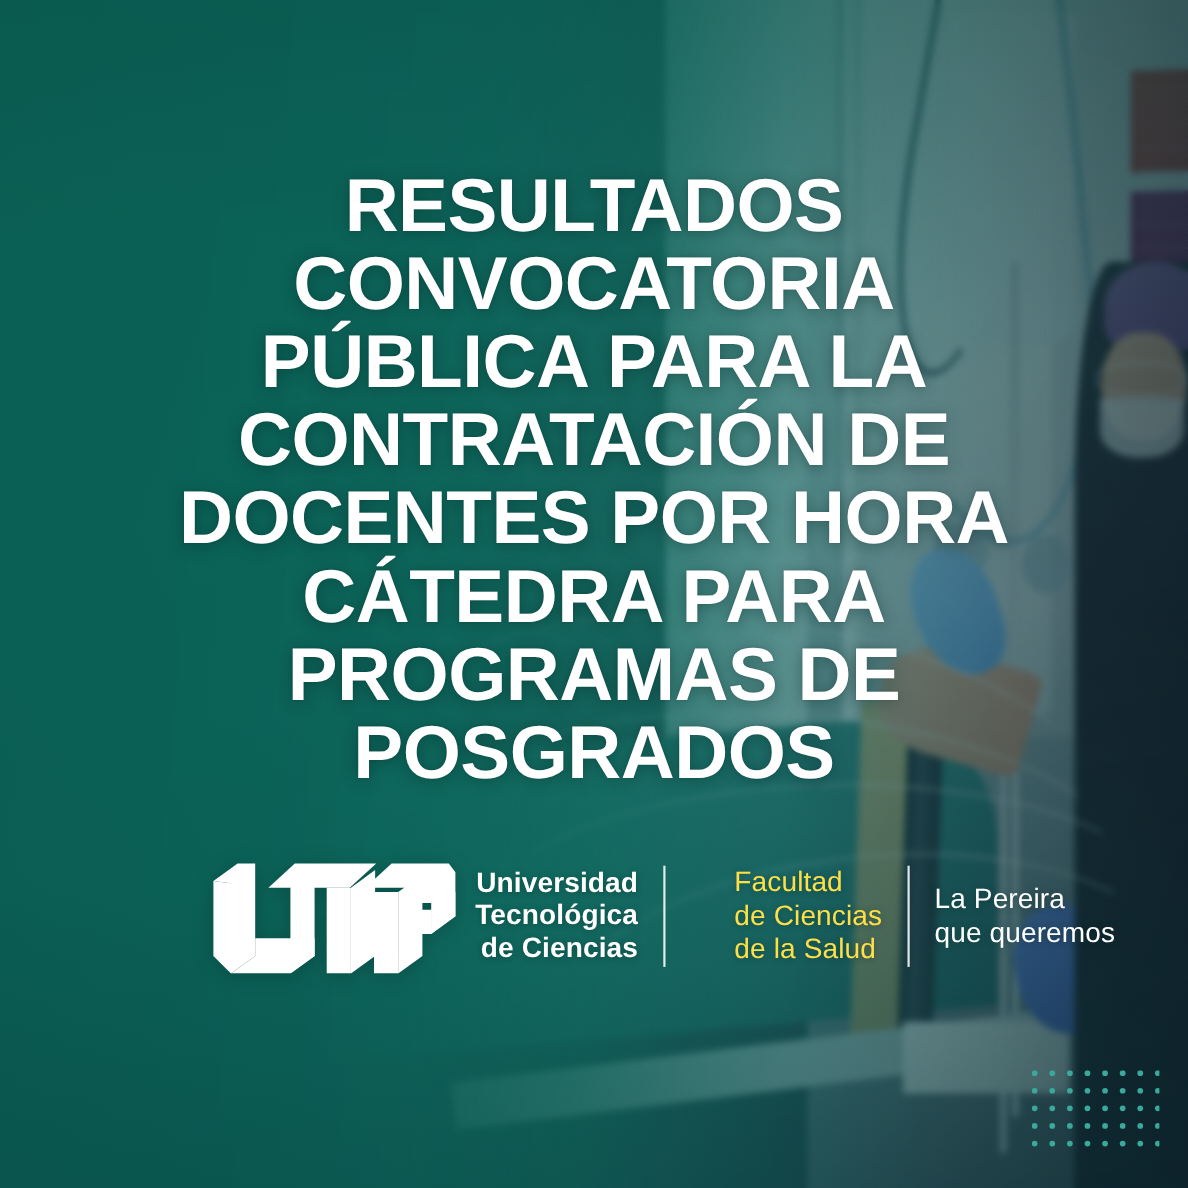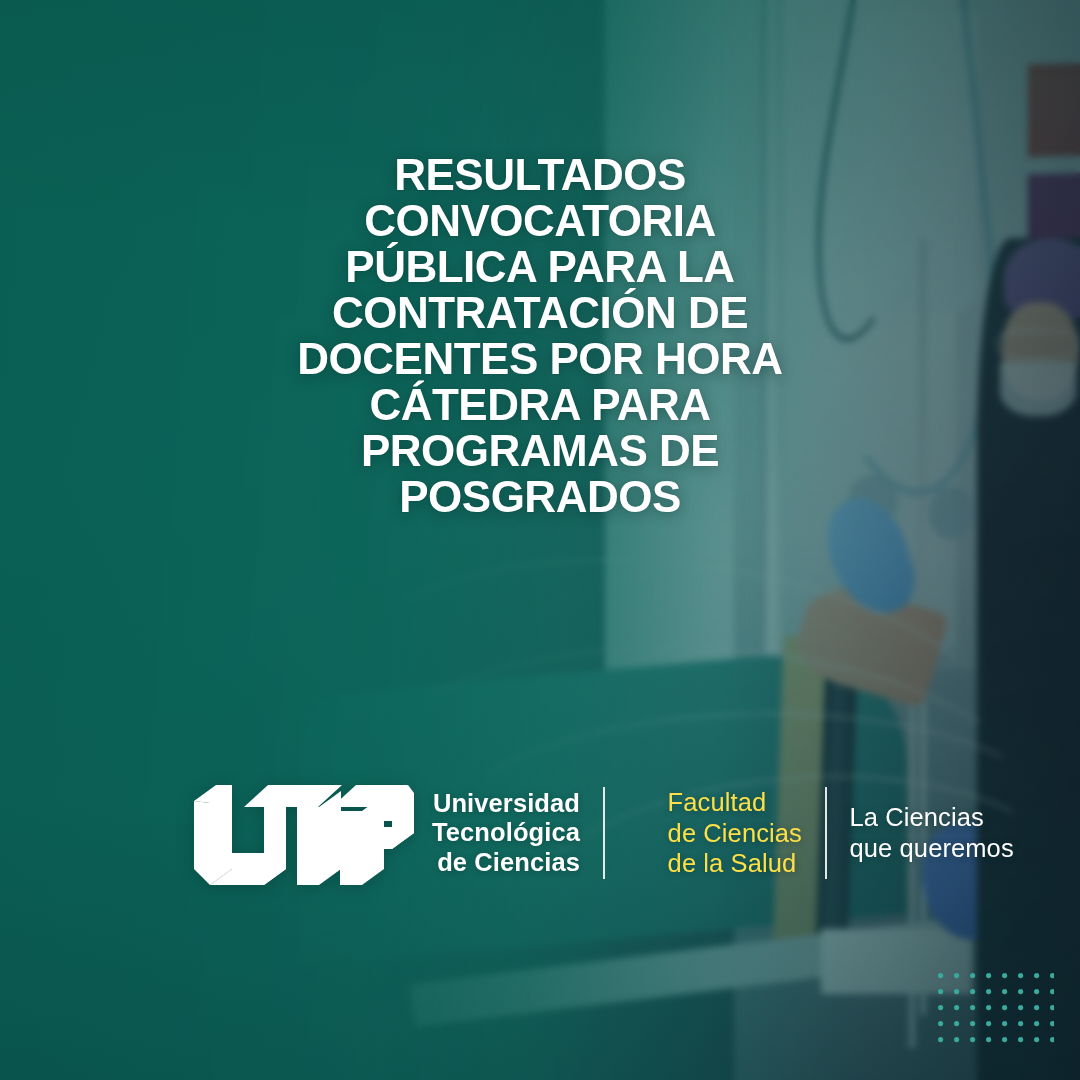--- a/index.html
+++ b/index.html
@@ -237,21 +237,21 @@
     top:152px;
     padding:0 108px;
     text-align:center;
     z-index:6;
   }
   .title{
     margin:0;
     color:#ffffff;
     font-family:"Liberation Sans", sans-serif;
     font-weight:700;
-    font-size:44px;
+    font-size:68px;
     line-height:1.045;
     letter-spacing:-0.5px;
     text-transform:uppercase;
     text-shadow:0 2px 14px rgba(0,40,38,.42), 0 0 2px rgba(0,0,0,.18);
     white-space:pre-line;
   }
 
   
   .brandbar{
     position:absolute;
@@ -419,21 +419,21 @@
 de Ciencias</div>
 
     <div class="divider"></div>
 
     <div class="faculty">Facultad
 de Ciencias
 de la Salud</div>
 
     <div class="divider"></div>
 
-    <div class="tagline">La Ciencias
+    <div class="tagline">La Pereira
 que queremos</div>
   </div>
 
   <svg class="dotgrid" viewBox="0 0 116 84" aria-hidden="true">
     <g id="dots" fill="#3aa89a">
         <circle cx="2.6" cy="2.6" r="2.6"></circle>
         <circle cx="18.6" cy="2.6" r="2.6"></circle>
         <circle cx="34.6" cy="2.6" r="2.6"></circle>
         <circle cx="50.6" cy="2.6" r="2.6"></circle>
         <circle cx="66.6" cy="2.6" r="2.6"></circle>

